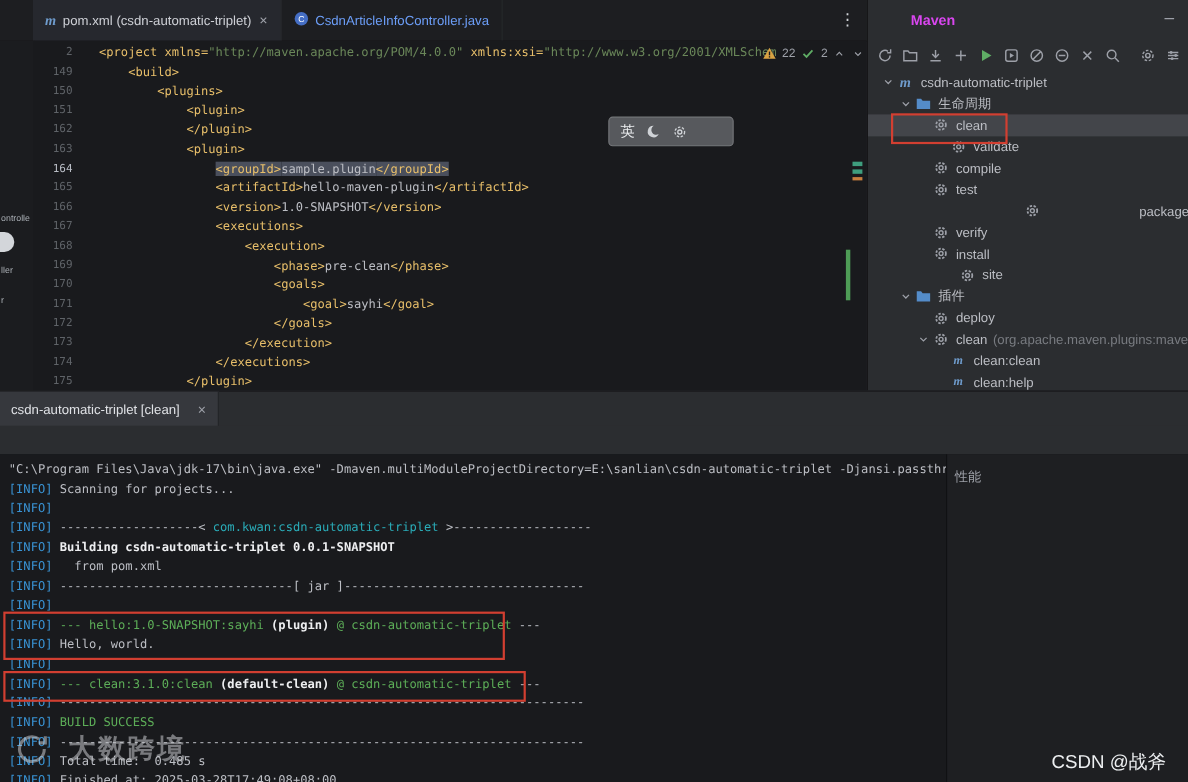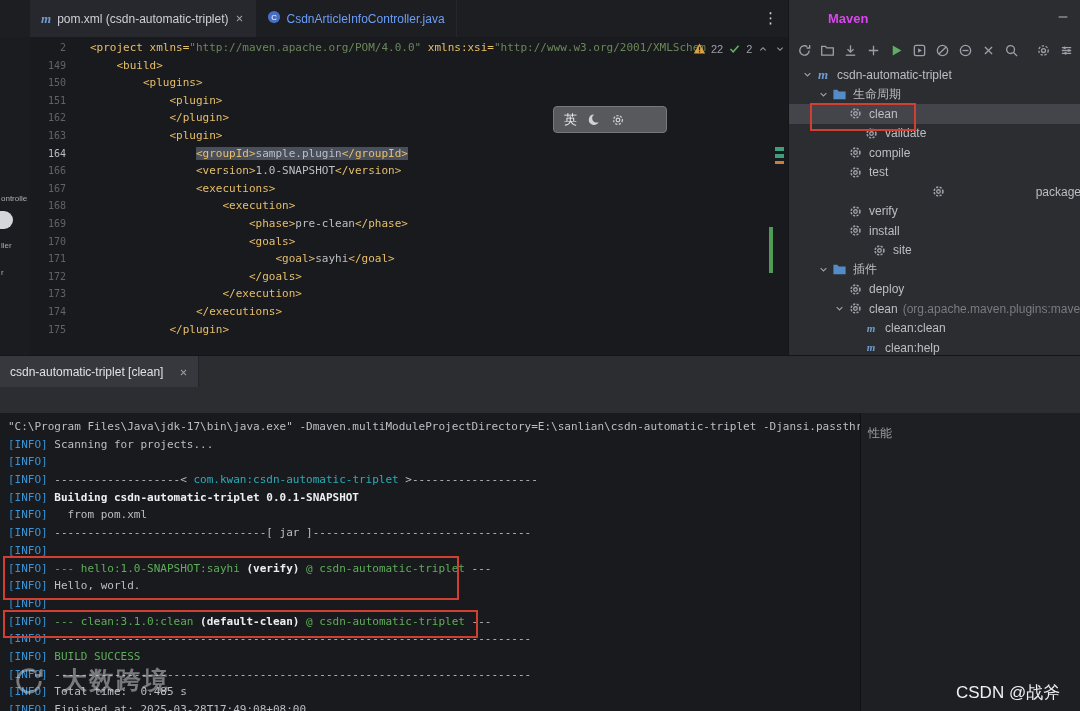--- a/index.html
+++ b/index.html
@@ -378,20 +378,21 @@
 
   <div class="editor">
     <div class="ed-lines">
         <div class="ed-row"><span class="ln">2</span><span class="code"><span class="tag">&lt;project xmlns=</span><span class="str">"http://maven.apache.org/POM/4.0.0"</span><span class="tag"> xmlns:xsi=</span><span class="str">"http://www.w3.org/2001/XMLSchem</span></span></div>
         <div class="ed-row"><span class="ln">149</span><span class="code"><span class="txt">    </span><span class="tag">&lt;build&gt;</span></span></div>
         <div class="ed-row"><span class="ln">150</span><span class="code"><span class="txt">        </span><span class="tag">&lt;plugins&gt;</span></span></div>
         <div class="ed-row"><span class="ln">151</span><span class="code"><span class="txt">            </span><span class="tag">&lt;plugin&gt;</span></span></div>
         <div class="ed-row"><span class="ln">162</span><span class="code"><span class="txt">            </span><span class="tag">&lt;/plugin&gt;</span></span></div>
         <div class="ed-row"><span class="ln">163</span><span class="code"><span class="txt">            </span><span class="tag">&lt;plugin&gt;</span></span></div>
         <div class="ed-row"><span class="ln cur">164</span><span class="code"><span class="txt">                </span><span class="tag sel">&lt;groupId&gt;</span><span class="txt sel">sample.plugin</span><span class="tag sel">&lt;/groupId&gt;</span></span></div>
+        <div class="ed-row"><span class="ln">165</span><span class="code"><span class="txt">                </span><span class="tag">&lt;artifactId&gt;</span><span class="txt">hello-maven-plugin</span><span class="tag">&lt;/artifactId&gt;</span></span></div>
         <div class="ed-row"><span class="ln">166</span><span class="code"><span class="txt">                </span><span class="tag">&lt;version&gt;</span><span class="txt">1.0-SNAPSHOT</span><span class="tag">&lt;/version&gt;</span></span></div>
         <div class="ed-row"><span class="ln">167</span><span class="code"><span class="txt">                </span><span class="tag">&lt;executions&gt;</span></span></div>
         <div class="ed-row"><span class="ln">168</span><span class="code"><span class="txt">                    </span><span class="tag">&lt;execution&gt;</span></span></div>
         <div class="ed-row"><span class="ln">169</span><span class="code"><span class="txt">                        </span><span class="tag">&lt;phase&gt;</span><span class="txt">pre-clean</span><span class="tag">&lt;/phase&gt;</span></span></div>
         <div class="ed-row"><span class="ln">170</span><span class="code"><span class="txt">                        </span><span class="tag">&lt;goals&gt;</span></span></div>
         <div class="ed-row"><span class="ln">171</span><span class="code"><span class="txt">                            </span><span class="tag">&lt;goal&gt;</span><span class="txt">sayhi</span><span class="tag">&lt;/goal&gt;</span></span></div>
         <div class="ed-row"><span class="ln">172</span><span class="code"><span class="txt">                        </span><span class="tag">&lt;/goals&gt;</span></span></div>
         <div class="ed-row"><span class="ln">173</span><span class="code"><span class="txt">                    </span><span class="tag">&lt;/execution&gt;</span></span></div>
         <div class="ed-row"><span class="ln">174</span><span class="code"><span class="txt">                </span><span class="tag">&lt;/executions&gt;</span></span></div>
         <div class="ed-row"><span class="ln">175</span><span class="code"><span class="txt">            </span><span class="tag">&lt;/plugin&gt;</span></span></div>
@@ -460,21 +461,21 @@
   <div class="console">
     <div class="c-lines">
         <div class="c-line"><span class="txt">"C:\Program Files\Java\jdk-17\bin\java.exe" -Dmaven.multiModuleProjectDirectory=E:\sanlian\csdn-automatic-triplet -Djansi.passthrough</span></div>
         <div class="c-line"><span class="info">[INFO] </span><span class="txt">Scanning for projects...</span></div>
         <div class="c-line"><span class="info">[INFO]</span></div>
         <div class="c-line"><span class="info">[INFO] </span><span class="txt">-------------------&lt; </span><span class="cyan">com.kwan:csdn-automatic-triplet</span><span class="txt"> &gt;-------------------</span></div>
         <div class="c-line"><span class="info">[INFO] </span><span class="boldw">Building csdn-automatic-triplet 0.0.1-SNAPSHOT</span></div>
         <div class="c-line"><span class="info">[INFO] </span><span class="txt">  from pom.xml</span></div>
         <div class="c-line"><span class="info">[INFO] </span><span class="txt">--------------------------------[ jar ]---------------------------------</span></div>
         <div class="c-line"><span class="info">[INFO]</span></div>
-        <div class="c-line"><span class="info">[INFO] </span><span class="green">--- hello:1.0-SNAPSHOT:sayhi </span><span class="boldw">(verify)</span><span class="green"> @ csdn-automatic-triplet </span><span class="txt">---</span></div>
+        <div class="c-line"><span class="info">[INFO] </span><span class="green">--- hello:1.0-SNAPSHOT:sayhi </span><span class="boldw">(plugin)</span><span class="green"> @ csdn-automatic-triplet </span><span class="txt">---</span></div>
         <div class="c-line"><span class="info">[INFO] </span><span class="txt">Hello, world.</span></div>
         <div class="c-line"><span class="info">[INFO]</span></div>
         <div class="c-line"><span class="info">[INFO] </span><span class="green">--- clean:3.1.0:clean </span><span class="boldw">(default-clean)</span><span class="green"> @ csdn-automatic-triplet </span><span class="txt">---</span></div>
         <div class="c-line"><span class="info">[INFO] </span><span class="txt">------------------------------------------------------------------------</span></div>
         <div class="c-line"><span class="info">[INFO] </span><span class="green">BUILD SUCCESS</span></div>
         <div class="c-line"><span class="info">[INFO] </span><span class="txt">------------------------------------------------------------------------</span></div>
         <div class="c-line"><span class="info">[INFO] </span><span class="txt">Total time:  0.485 s</span></div>
         <div class="c-line"><span class="info">[INFO] </span><span class="txt">Finished at: 2025-03-28T17:49:08+08:00</span></div>
       </div>
     <div class="annot-box cbox1"></div>

